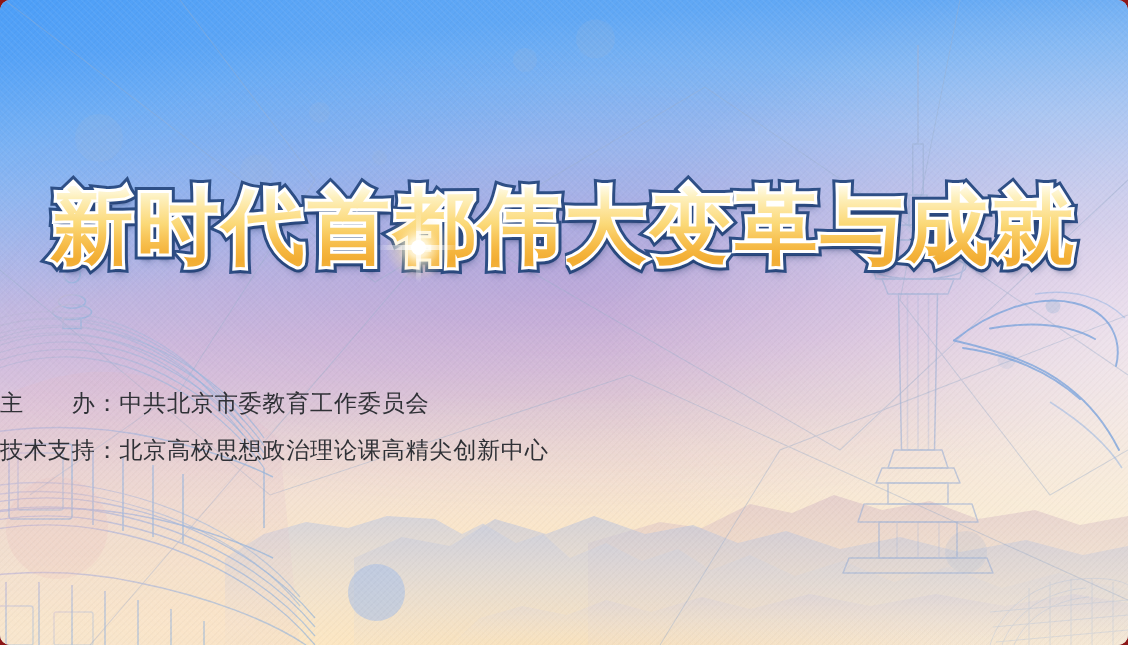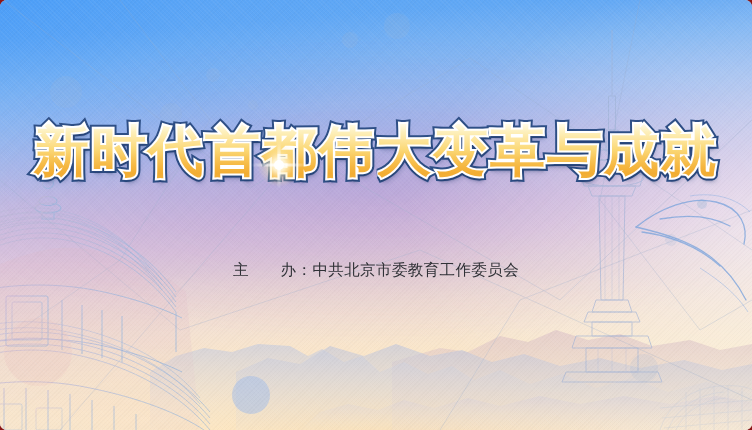--- a/index.html
+++ b/index.html
@@ -133,21 +133,21 @@
   }
 
   
   #sparkle{
     position:absolute;left:247px;top:133px;width:64px;height:64px;z-index:45;
     pointer-events:none;
   }
 
   
   #subtitle-block{
-    position:absolute;left:0;right:0;top:262px;text-align:center;z-index:40;
+    position:absolute;left:0;right:0;top:262px;z-index:40;
   }
   .subtitle-row{
     display:block;
     font-family:"Liberation Sans","DejaVu Sans",sans-serif;
     font-size:15.5px;
     color:#2f3136;
     letter-spacing:.4px;
     line-height:1;
     white-space:nowrap;
   }
@@ -374,15 +374,18 @@
       <span class="fill">新时代首都伟大变革与成就</span>
     </div>
 
 
   </div>
 
   <div id="subtitle-block">
     <div class="subtitle-row" id="subtitle-row-1">
       <span class="sub-label">主　　办：</span><span class="sub-value">中共北京市委教育工作委员会</span>
     </div>
+    <div class="subtitle-row" id="subtitle-row-2">
+      <span class="sub-label">技术支持：</span><span class="sub-value">北京高校思想政治理论课高精尖创新中心</span>
+    </div>
   </div>
 
 </div>
 
 </body></html>

